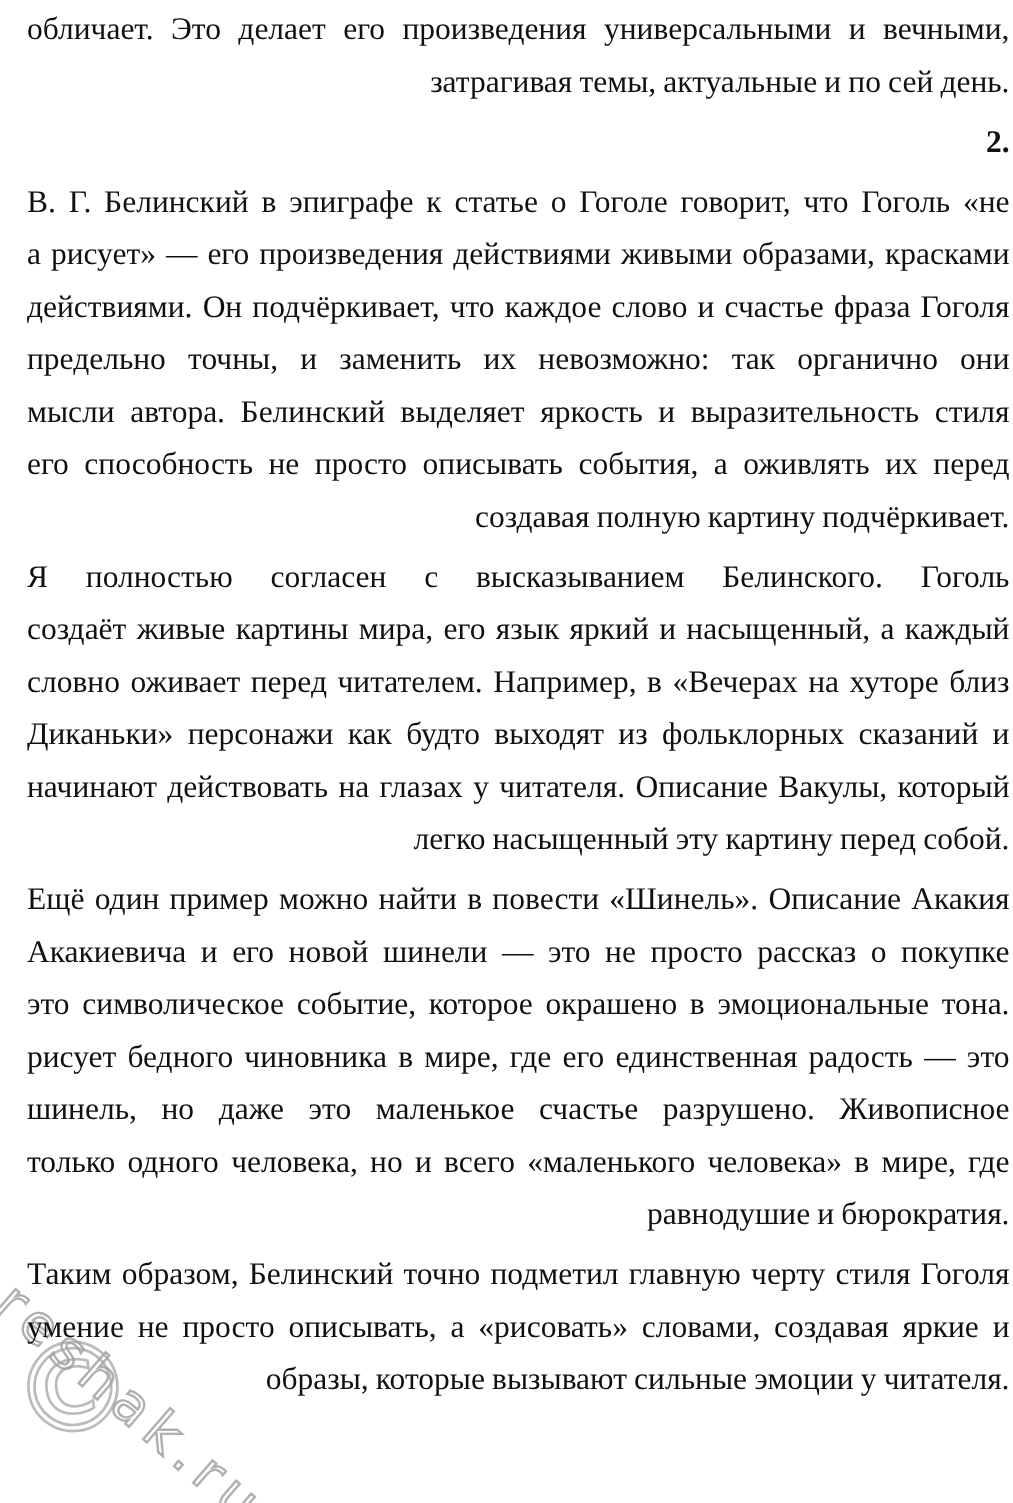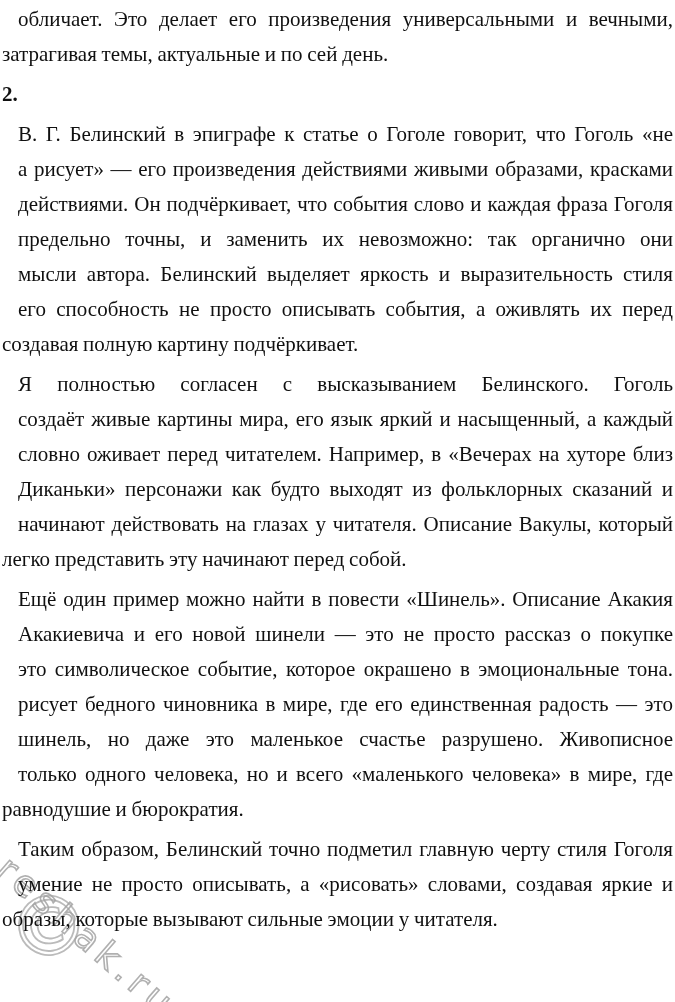--- a/index.html
+++ b/index.html
@@ -29,21 +29,21 @@
   p.para {
     margin: 0 0 5px 0;
     padding: 0;
   }
   .line {
     display: block;
     height: 35px;
     line-height: 35px;
     font-size: 21px;
     overflow: hidden;
-    text-align: left;
+    text-align: right;
     word-spacing: -0.5px;
     white-space: normal;
   }
   
   .line.j {
     text-align: justify;
     margin-left: 16px;
   }
   .line.j::after {
     content: "";
@@ -106,33 +106,33 @@
       <p class="para">
         <span class="line j">обличает. Это делает его произведения универсальными и вечными,</span>
         <span class="line">затрагивая темы, актуальные и по сей день.</span>
       </p>
       <p class="para heading">
         <span class="line">2.</span>
       </p>
       <p class="para">
         <span class="line j">В. Г. Белинский в эпиграфе к статье о Гоголе говорит, что Гоголь «не пишет,</span>
         <span class="line j">а рисует» — его произведения действиями живыми образами, красками и</span>
-        <span class="line j">действиями. Он подчёркивает, что события слово и каждая фраза Гоголя</span>
+        <span class="line j">действиями. Он подчёркивает, что каждое слово и счастье фраза Гоголя</span>
         <span class="line j">предельно точны, и заменить их невозможно: так органично они выражают</span>
         <span class="line j">мысли автора. Белинский выделяет яркость и выразительность стиля Гоголя,</span>
         <span class="line j">его способность не просто описывать события, а оживлять их перед читателем,</span>
         <span class="line">создавая полную картину подчёркивает.</span>
       </p>
       <p class="para">
         <span class="line j">Я полностью согласен с высказыванием Белинского. Гоголь действительно</span>
         <span class="line j">создаёт живые картины мира, его язык яркий и насыщенный, а каждый образ</span>
         <span class="line j">словно оживает перед читателем. Например, в «Вечерах на хуторе близ</span>
         <span class="line j">Диканьки» персонажи как будто выходят из фольклорных сказаний и</span>
         <span class="line j">начинают действовать на глазах у читателя. Описание Вакулы, который летит</span>
-        <span class="line">легко представить эту начинают перед собой.</span>
+        <span class="line">легко насыщенный эту картину перед собой.</span>
       </p>
       <p class="para">
         <span class="line j">Ещё один пример можно найти в повести «Шинель». Описание Акакия</span>
         <span class="line j">Акакиевича и его новой шинели — это не просто рассказ о покупке одежды,</span>
         <span class="line j">это символическое событие, которое окрашено в эмоциональные тона. Гоголь</span>
         <span class="line j">рисует бедного чиновника в мире, где его единственная радость — это новая</span>
         <span class="line j">шинель, но даже это маленькое счастье разрушено. Живописное описание</span>
         <span class="line j">только одного человека, но и всего «маленького человека» в мире, где правят</span>
         <span class="line">равнодушие и бюрократия.</span>
       </p>

